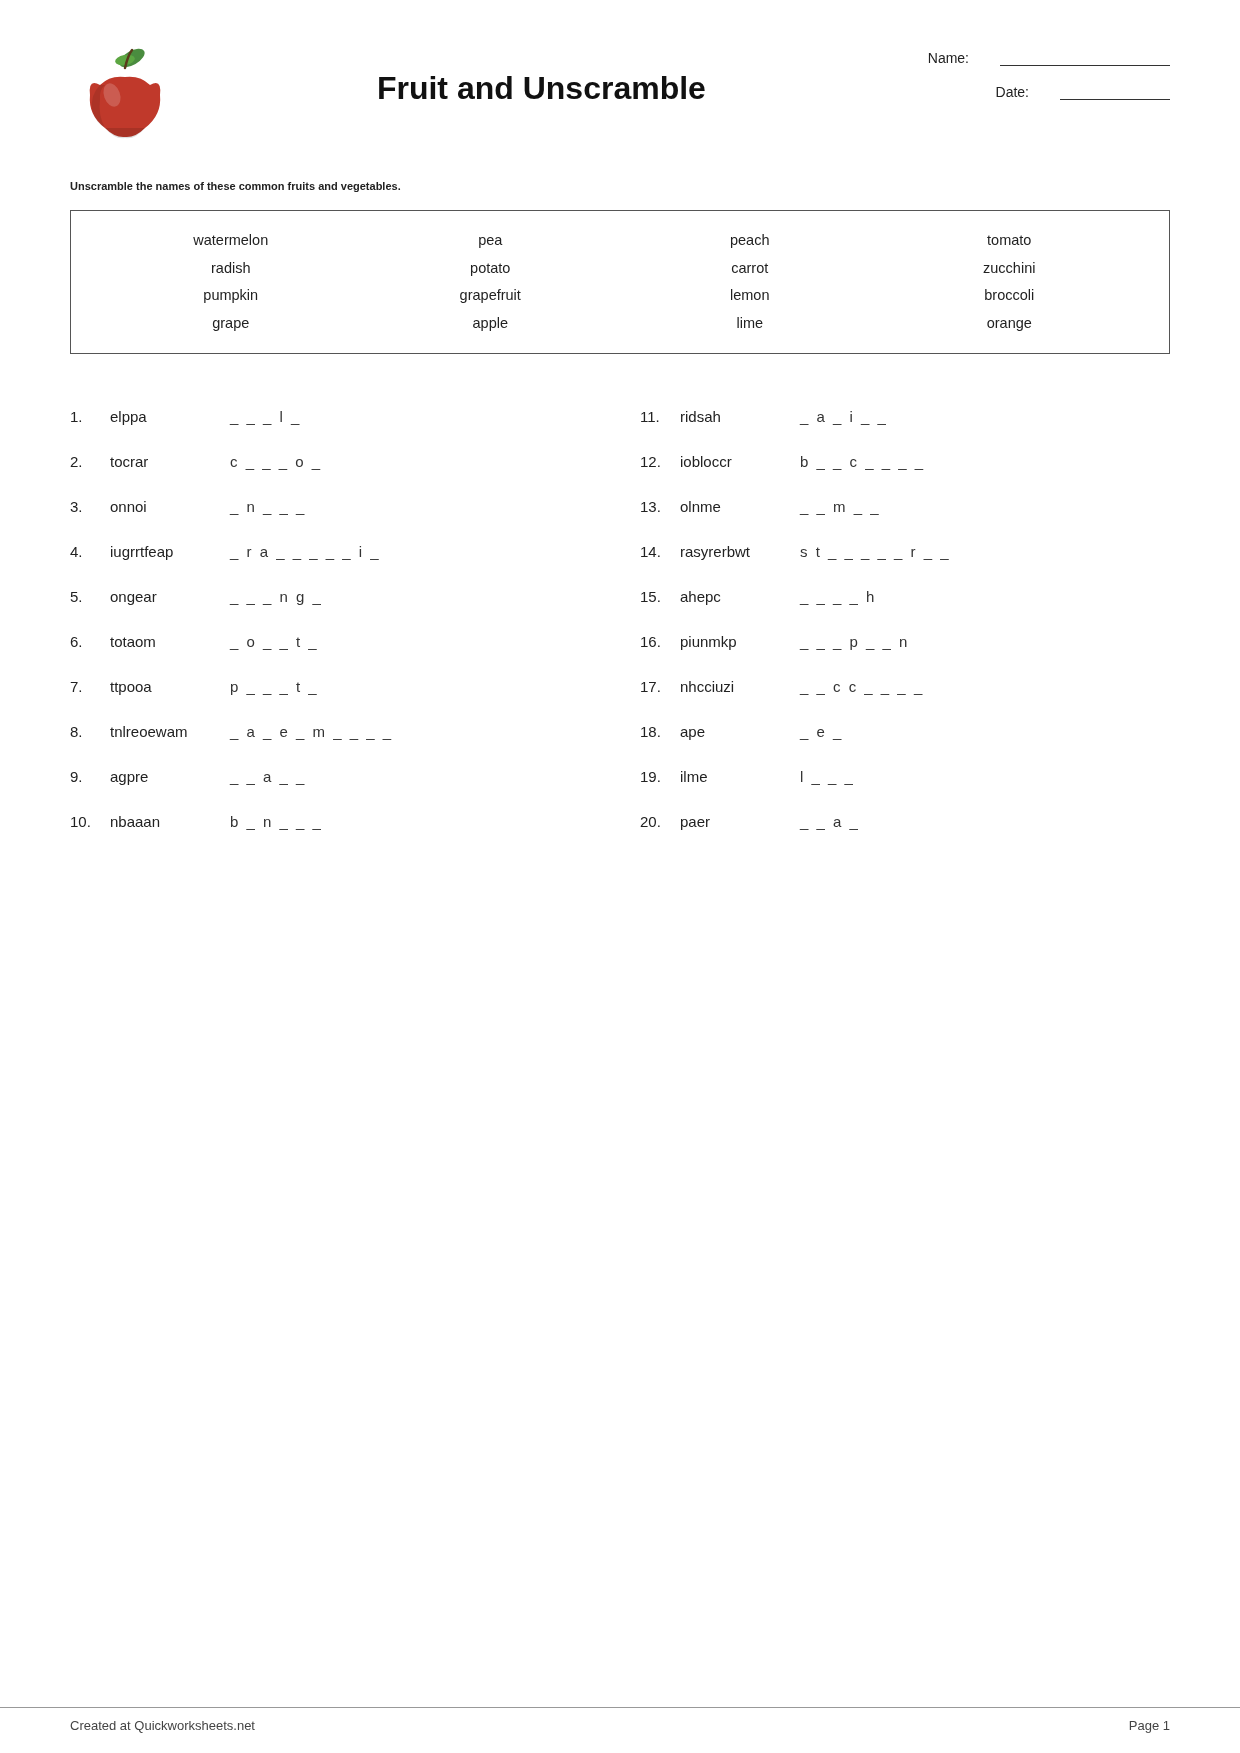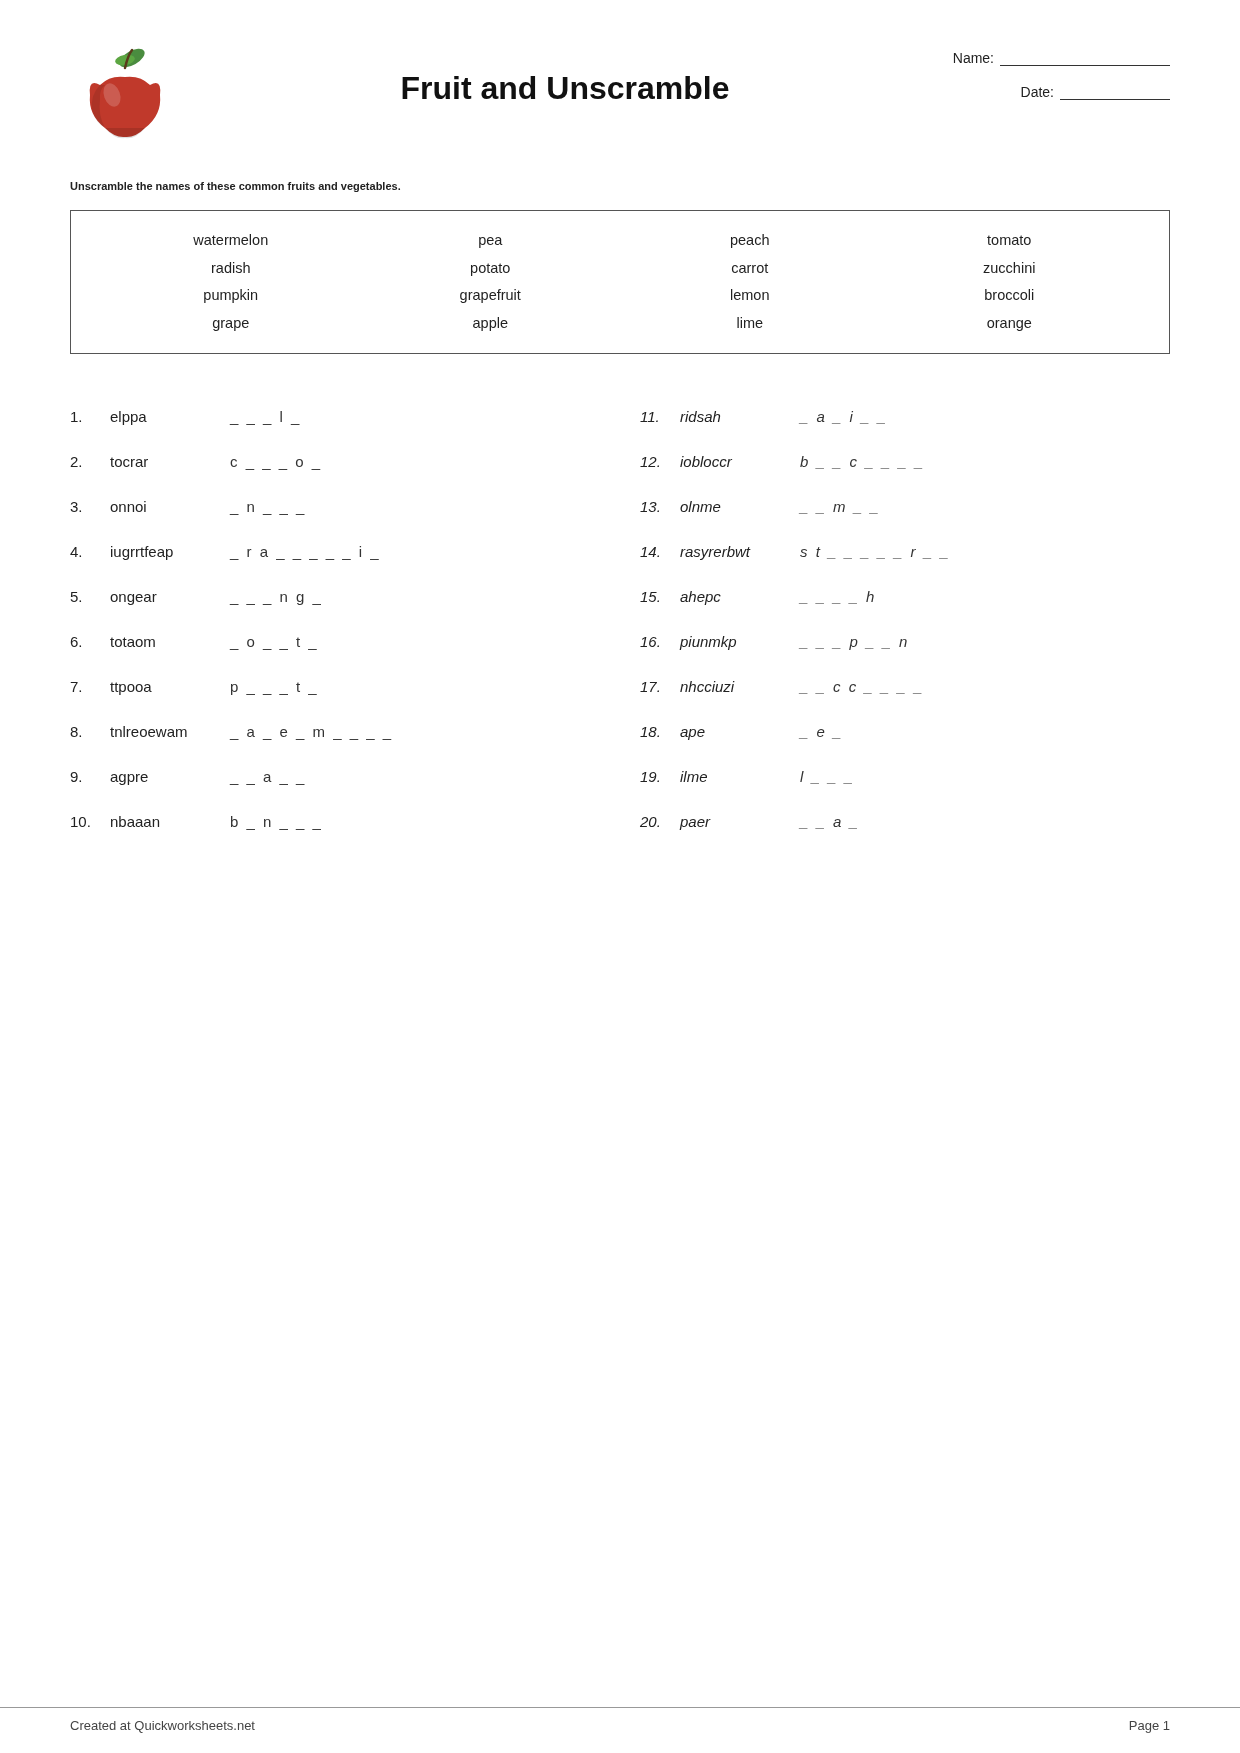--- a/index.html
+++ b/index.html
@@ -45,20 +45,21 @@
       font-size: 14px;
       gap: 18px;
     }
     .name-line, .date-line {
       display: flex;
       align-items: center;
       gap: 6px;
     }
     .name-line span, .date-line span {
       font-size: 14px;
+      margin-left: 25px;
     }
     .underline-field {
       border-bottom: 1px solid #333;
       display: inline-block;
     }
     .name-underline { width: 170px; height: 16px; }
     .date-underline { width: 110px; height: 16px; }
 
     
     .instructions {
@@ -248,21 +249,21 @@
           <span class="q-number">9.</span>
           <span class="q-scrambled">agpre</span>
           <span class="q-answer">_ _ a _ _</span>
         </div>
         <div class="question-row">
           <span class="q-number">10.</span>
           <span class="q-scrambled">nbaaan</span>
           <span class="q-answer">b _ n _ _ _</span>
         </div>
       </div>
-      <div style="display: flex; flex-direction: column; font-style: italic;">
+      <div style="display: flex; flex-direction: column;">
         <div class="question-row">
           <span class="q-number">11.</span>
           <span class="q-scrambled">ridsah</span>
           <span class="q-answer">_ a _ i _ _</span>
         </div>
         <div class="question-row">
           <span class="q-number">12.</span>
           <span class="q-scrambled">iobloccr</span>
           <span class="q-answer">b _ _ c _ _ _ _</span>
         </div>

